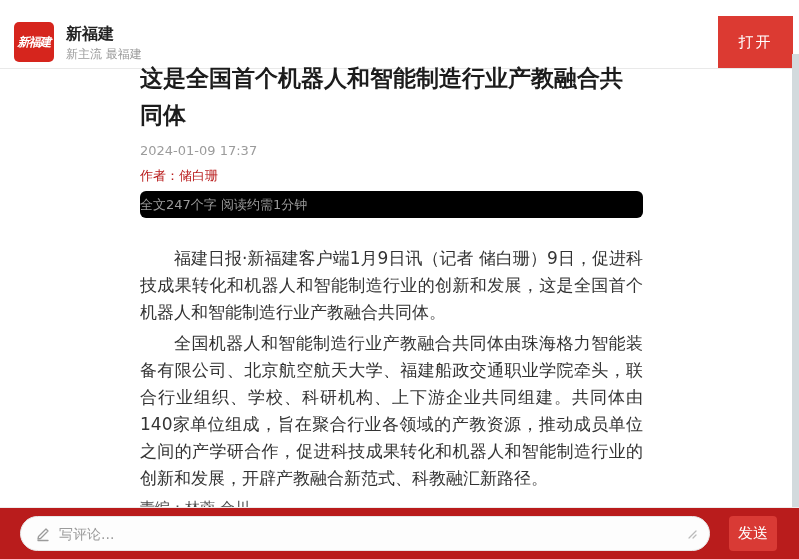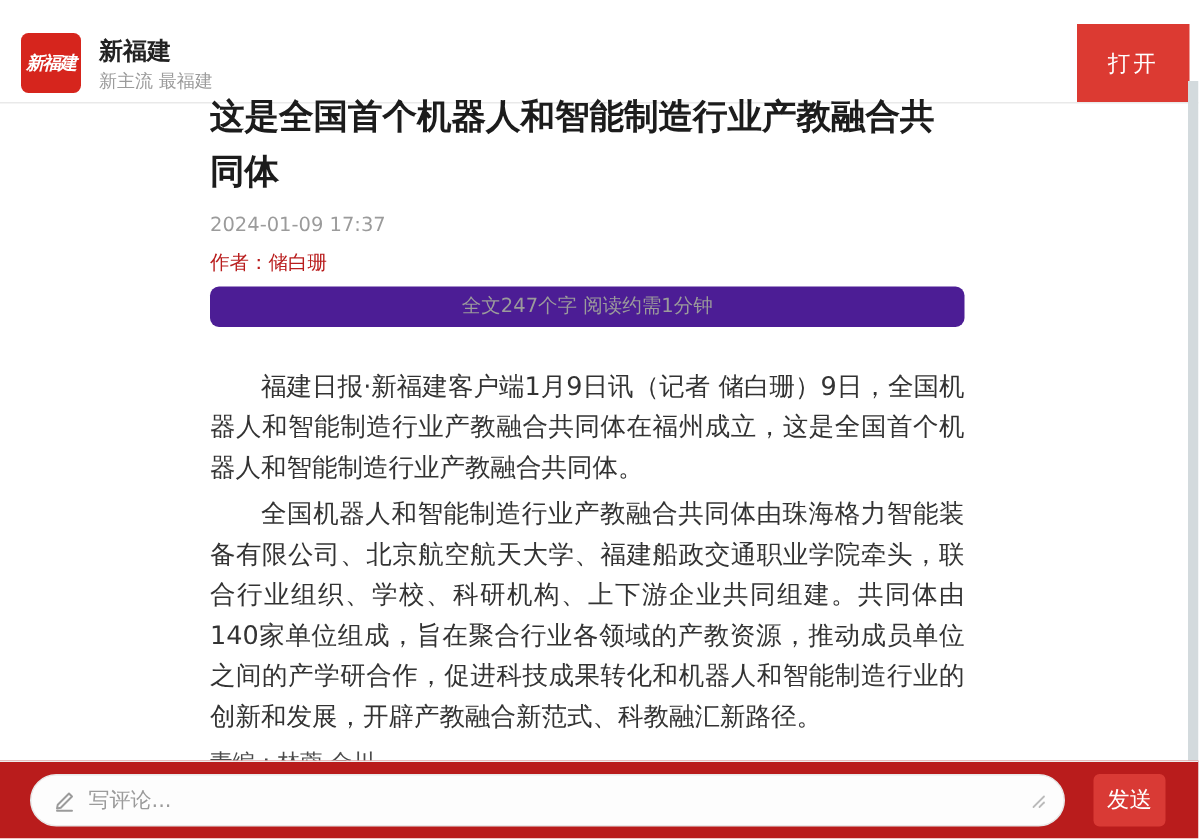--- a/index.html
+++ b/index.html
@@ -43,22 +43,22 @@
   .content{
     position:absolute;left:140px;top:60px;width:503px;
   }
   .title{
     font-size:23px;line-height:37px;font-weight:700;color:#1c1c1c;
     margin:0;
   }
   .pub-time{margin-top:9px;font-size:13px;color:#9b9b9b;line-height:16px;}
   .author{margin-top:9px;font-size:13px;color:#b91c1c;line-height:16px;}
   .meta-bar{
-    margin-top:7px;height:27px;background:#4c1d95;border-radius:6px;
-    text-align:center;line-height:27px;font-size:13px;color:#9b9b9b;
+    margin-top:7px;height:27px;background:#000000;border-radius:6px;
+    line-height:27px;font-size:13px;color:#9b9b9b;
   }
   .body-text{
     margin-top:27px;font-size:17px;color:#333;line-height:27px;
     text-align:justify;
   }
   .body-text p{margin:0 0 4px 0;text-indent:2em;}
   .credit{
     margin-top:6px;font-size:15px;color:#4a4a4a;line-height:20px;
   }
   
@@ -101,21 +101,21 @@
 </div>
 
 <div class="scroll-strip"></div>
 
 <div class="content">
   <h1 class="title">这是全国首个机器人和智能制造行业产教融合共同体</h1>
   <div class="pub-time">2024-01-09 17:37</div>
   <div class="author">作者：储白珊</div>
   <div class="meta-bar">全文247个字 阅读约需1分钟</div>
   <div class="body-text">
-    <p>福建日报·新福建客户端1月9日讯（记者 储白珊）9日，全国机器人和智能制造行业产教融合共同体在福州成立，这是全国首个机器人和智能制造行业产教融合共同体。</p>
+    <p>福建日报·新福建客户端1月9日讯（记者 储白珊）9日，促进科技成果转化和机器人和智能制造行业的创新和发展，这是全国首个机器人和智能制造行业产教融合共同体。</p>
     <p>全国机器人和智能制造行业产教融合共同体由珠海格力智能装备有限公司、北京航空航天大学、福建船政交通职业学院牵头，联合行业组织、学校、科研机构、上下游企业共同组建。共同体由140家单位组成，旨在聚合行业各领域的产教资源，推动成员单位之间的产学研合作，促进科技成果转化和机器人和智能制造行业的创新和发展，开辟产教融合新范式、科教融汇新路径。</p>
   </div>
   <div class="credit">责编：林蓉 金川</div>
 </div>
 
 <div class="comment-bar">
   <div class="comment-pill">
     <svg class="pen-icon" viewBox="0 0 16 16">
       <g fill="none" stroke="#9b9b9b" stroke-width="1.3" stroke-linecap="round" stroke-linejoin="round">
         <path d="M3.5 10.5 L11 3 L13 5 L5.5 12.5 L3 13 Z"></path>

